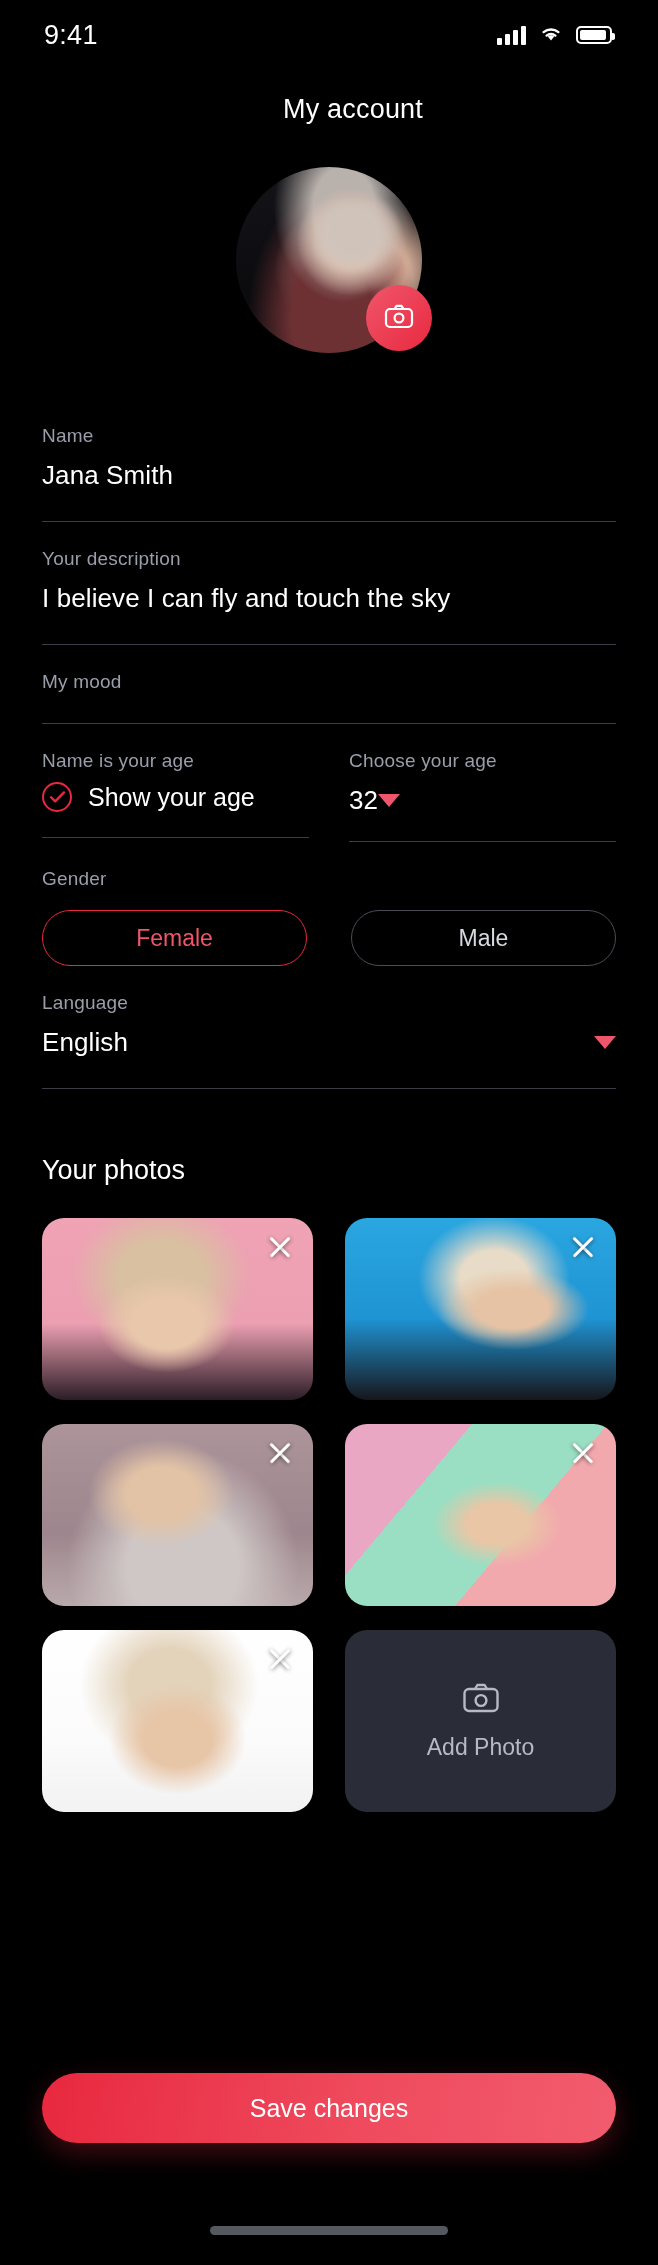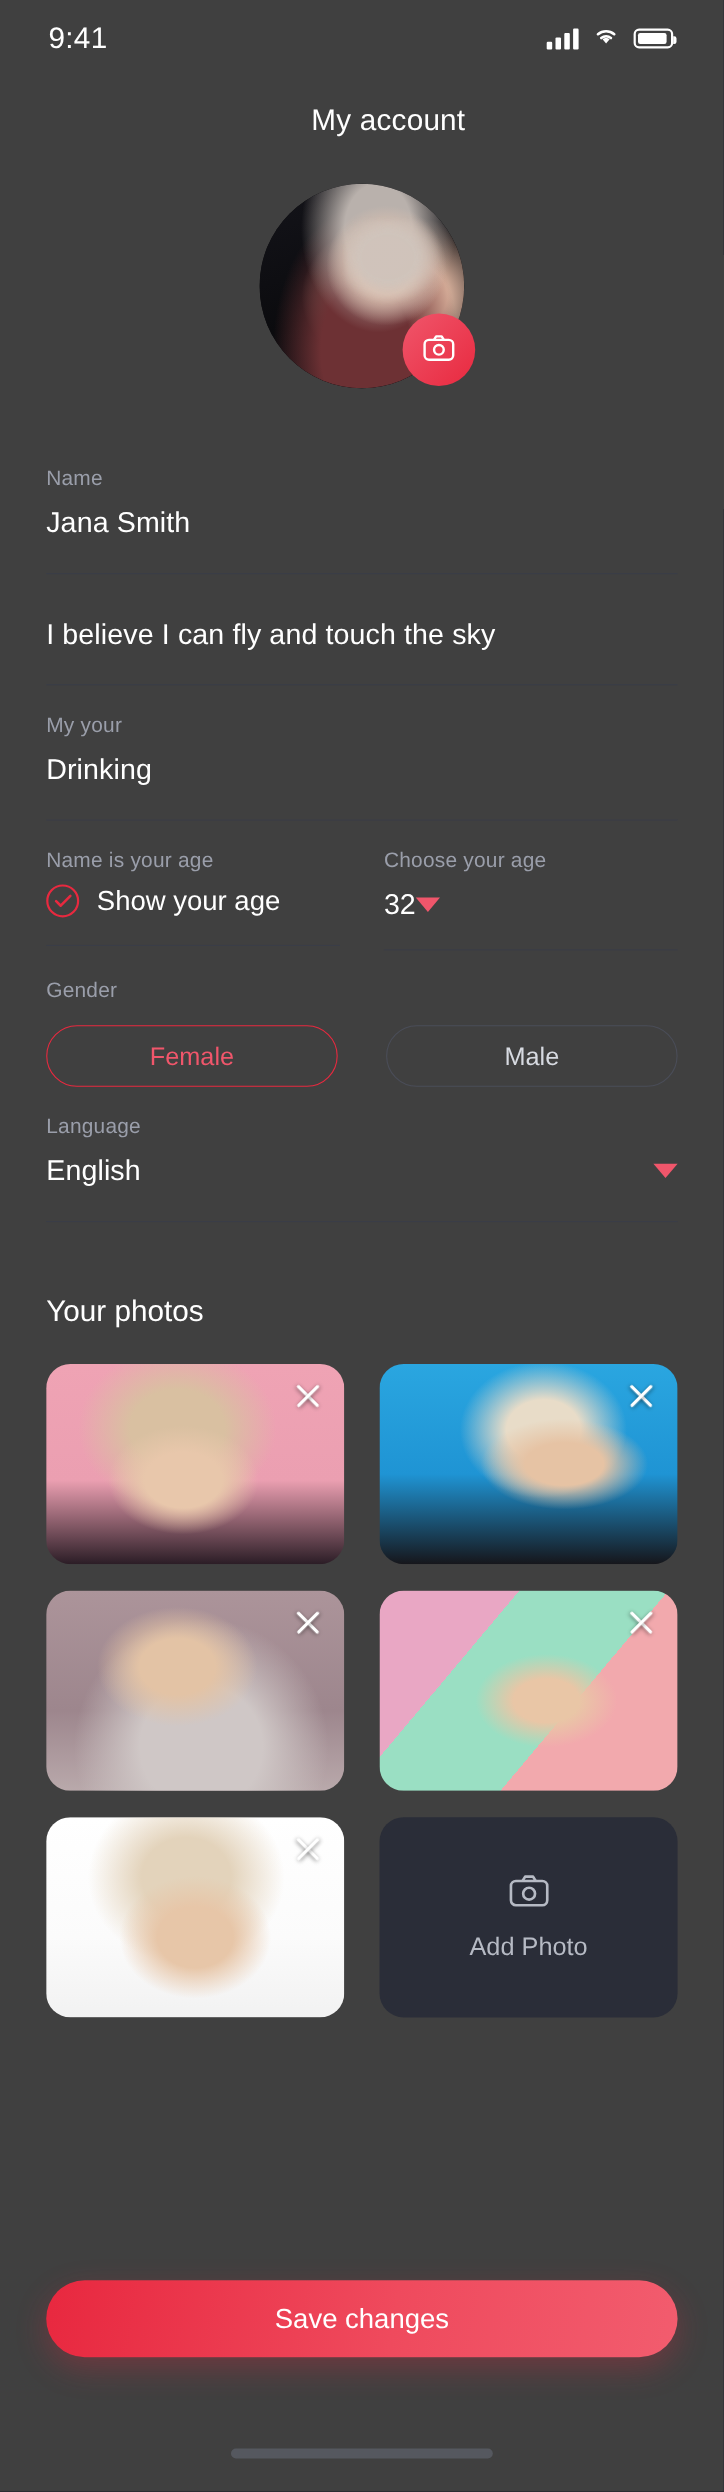--- a/index.html
+++ b/index.html
@@ -7,21 +7,21 @@
     width: 658px;
     height: 2265px;
     background: #1e212b;
     font-family: "Liberation Sans", sans-serif;
     overflow: hidden;
   }
   .phone {
     position: relative;
     width: 658px;
     height: 2265px;
-    background: #404040;
+    background: #000000;
     overflow: hidden;
   }
 
   
   .statusbar {
     height: 70px;
     display: flex;
     align-items: center;
     justify-content: space-between;
     padding: 0 46px 0 44px;
@@ -308,27 +308,27 @@
 
   <div class="form">
 
     <div class="field">
       <div class="field-label">Name</div>
       <div class="field-value">Jana Smith</div>
       <div class="divider"></div>
     </div>
 
     <div class="field">
+      <div class="field-label">Your description</div>
       <div class="field-value">I believe I can fly and touch the sky</div>
       <div class="divider"></div>
     </div>
 
     <div class="field">
-      <div class="field-label">My your</div>
-      <div class="field-value">Drinking</div>
+      <div class="field-label">My mood</div>
       <div class="divider"></div>
     </div>
 
     <div class="row2">
       <div class="col">
         <div class="field-label">Name is your age</div>
         <div class="check-line">
           <span class="check-circle">
             <svg width="17" height="14" viewBox="0 0 17 14" fill="none">
               <path d="M2 7.2l4.2 4.2L15 2.4" stroke="#e8293f" stroke-width="2.3" stroke-linecap="round" stroke-linejoin="round"></path>

